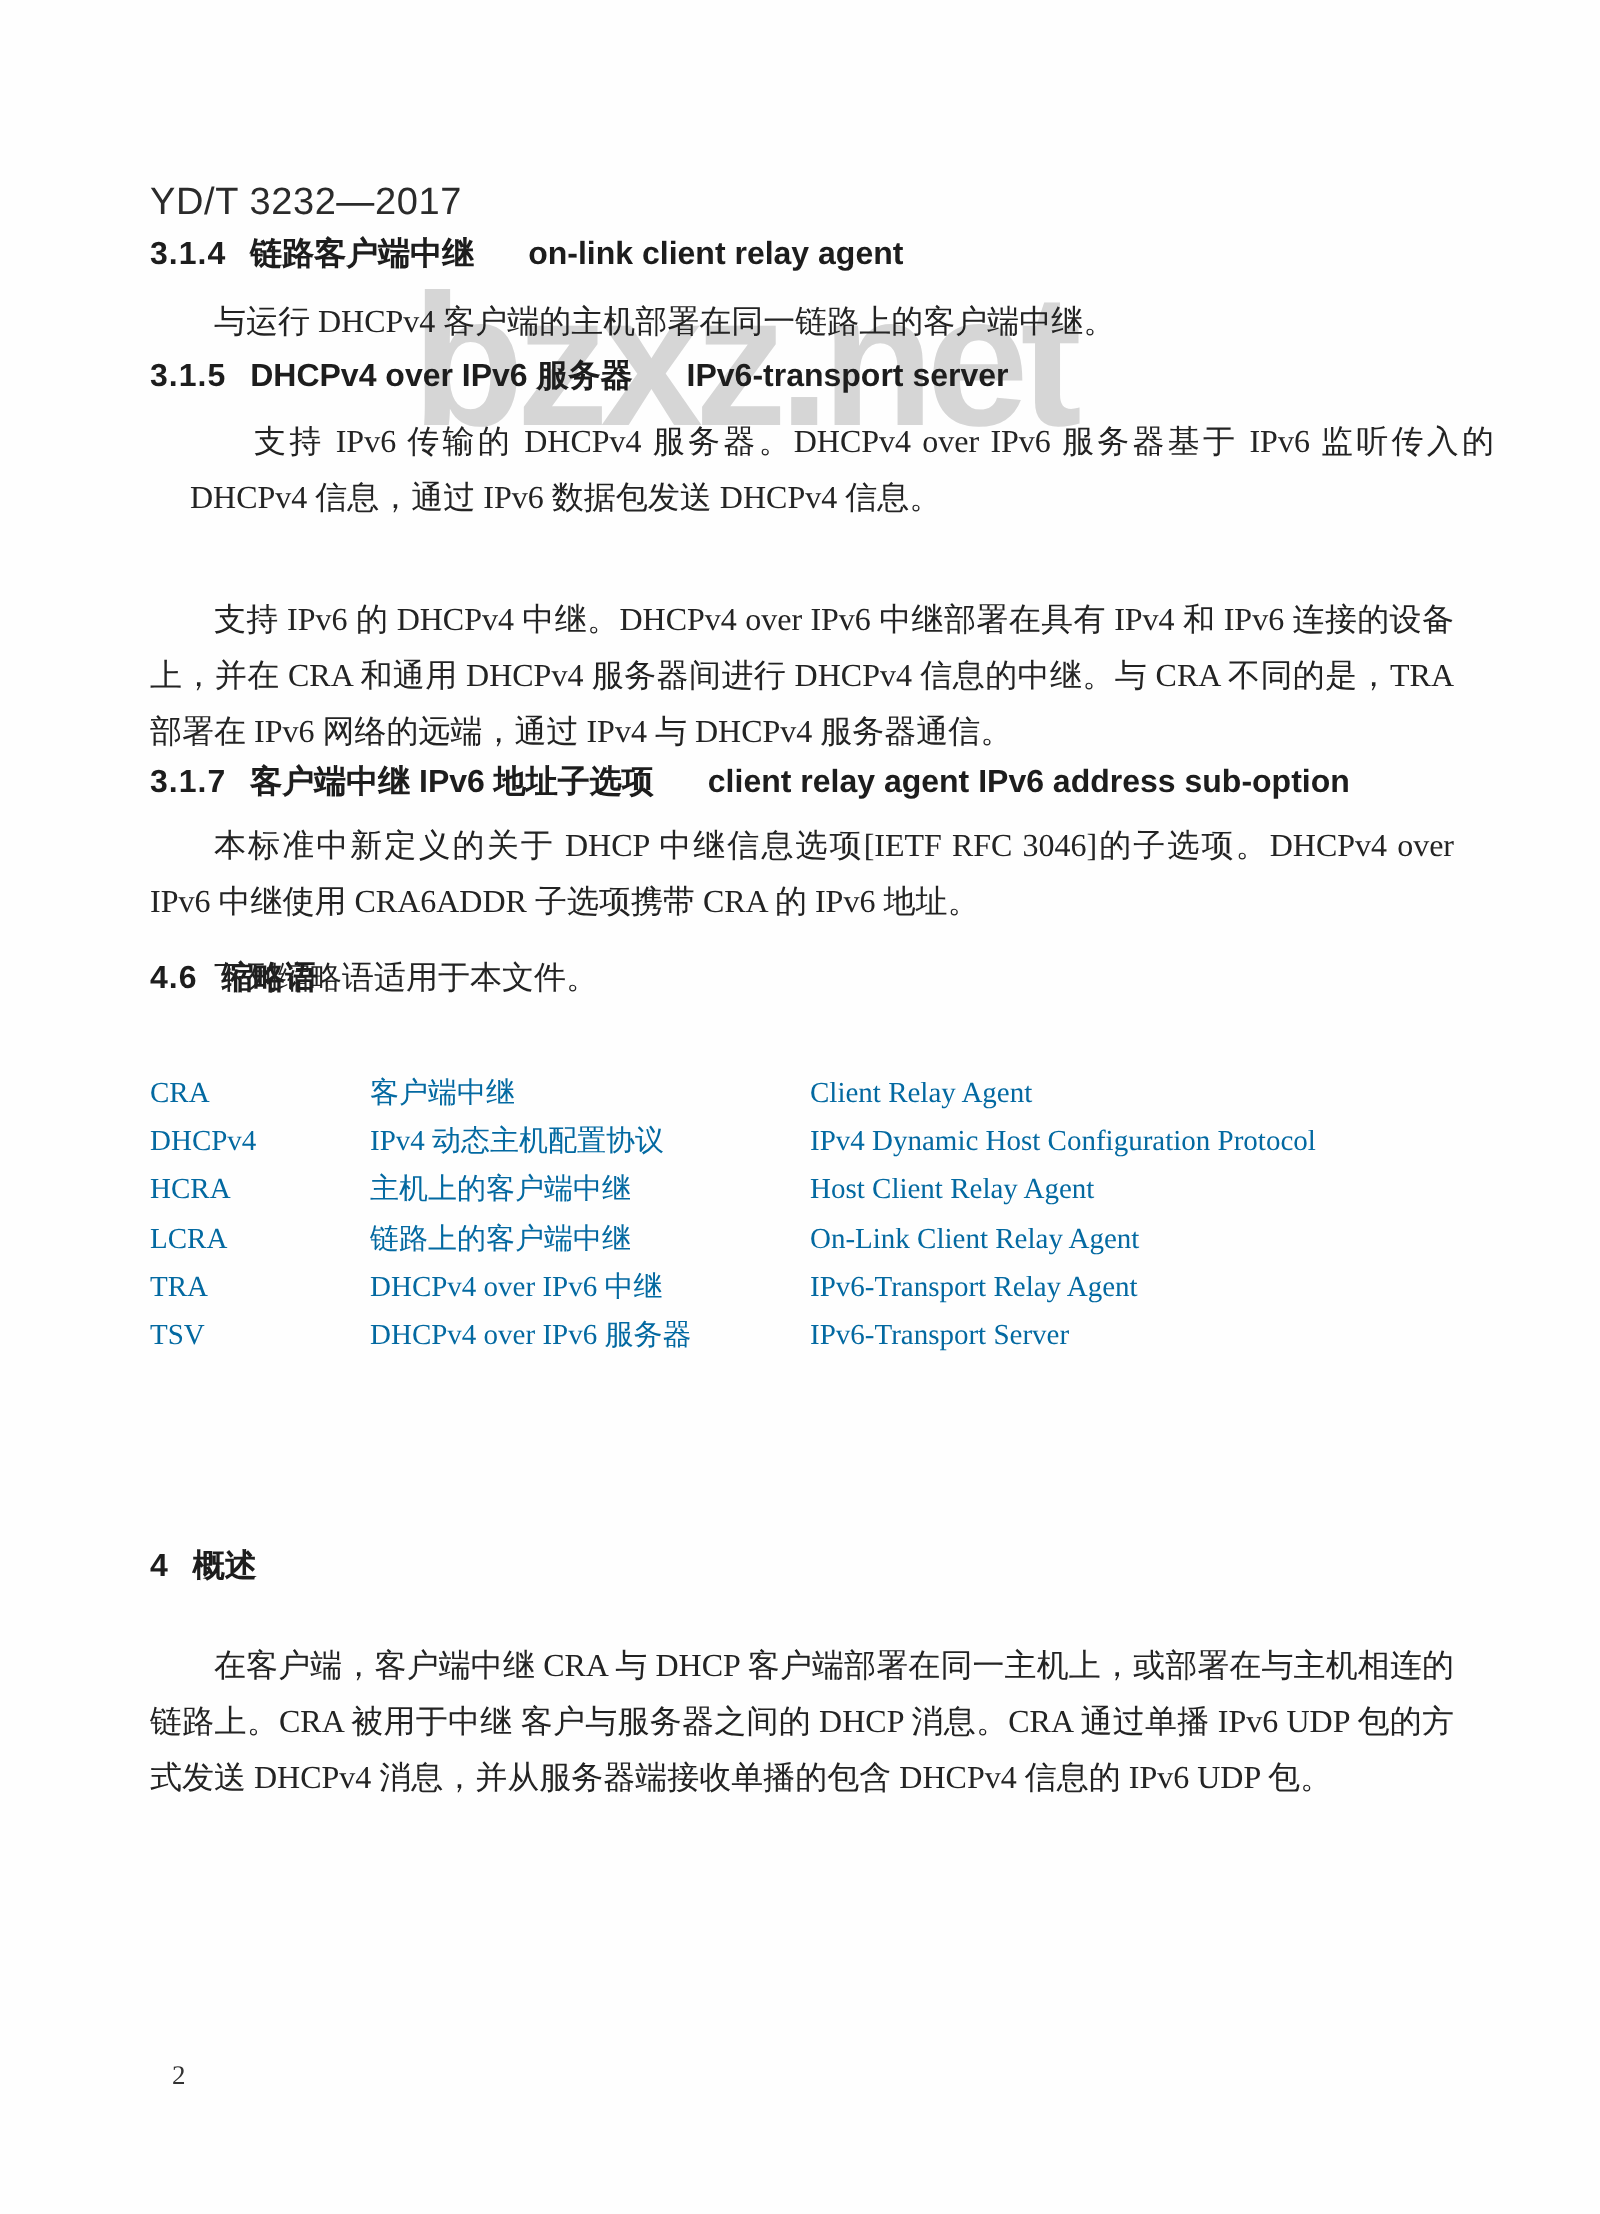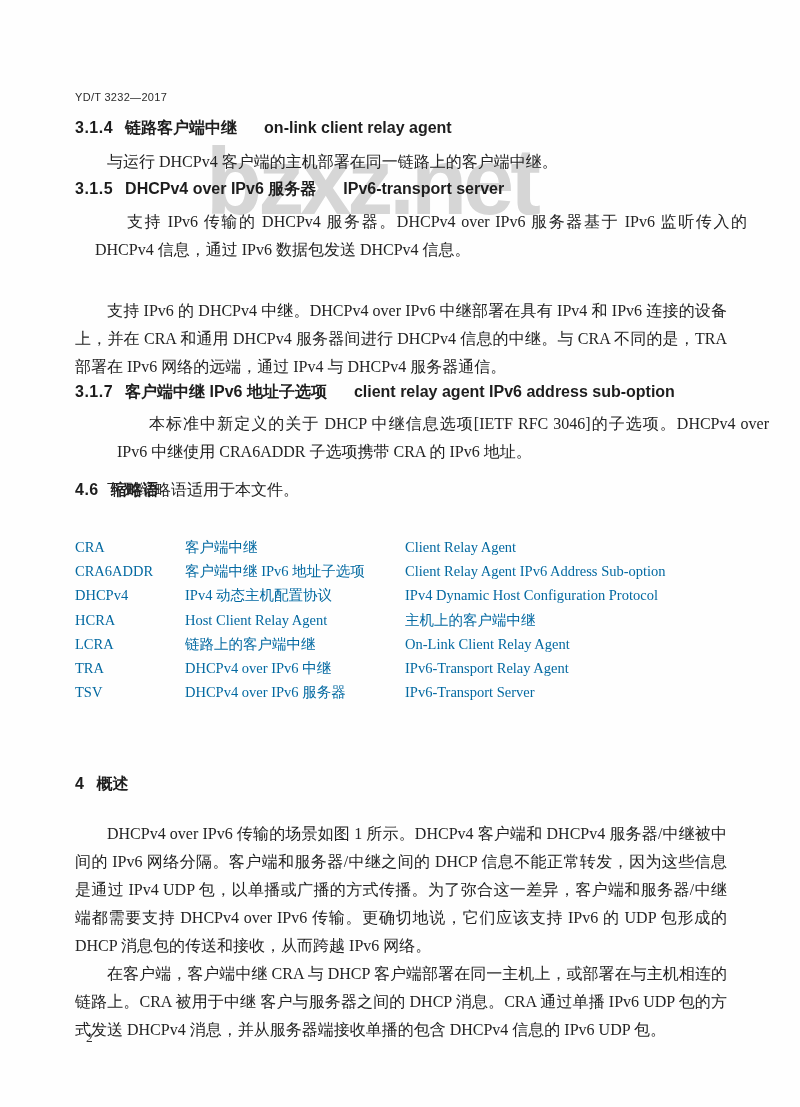--- a/index.html
+++ b/index.html
@@ -7,21 +7,21 @@
     position:relative;
     width:800px;height:1107px;
     background:#fefefe;
     overflow:hidden;
     color:#262626;
     margin:0 auto;
   }
   .abs{position:absolute;left:75px;width:652px;z-index:2;}
   .doc-header{
     font-family:"Liberation Sans","DejaVu Sans",sans-serif;
-    font-size:11px;color:#2b2b2b;letter-spacing:.3px;
+    font-size:19px;color:#2b2b2b;letter-spacing:.3px;
   }
   .h{
     font-family:"Liberation Sans","DejaVu Sans",sans-serif;
     font-weight:700;font-size:16px;color:#1d1d1d;margin:0;line-height:16px;
   }
   .h .num{margin-right:12px;letter-spacing:.5px;}
   .h .en{margin-left:27px;}
   .body-p{
     font-family:"Liberation Serif","DejaVu Serif",serif;
     font-size:16px;line-height:28px;color:#232323;
@@ -68,47 +68,42 @@
   <h2 class="abs h" style="top:181px;">
     <span class="num">3.1.5</span><span class="zh">DHCPv4 over IPv6 服务器</span><span class="en">IPv6-transport server</span>
   </h2>
   <div class="abs body-p ind" style="top:208px;margin-left:20px;">支持 IPv6 传输的 DHCPv4 服务器。DHCPv4 over IPv6 服务器基于 IPv6 监听传入的 DHCPv4 信息，通过 IPv6 数据包发送 DHCPv4 信息。</div>
 
   <div class="abs body-p ind" style="top:297px;">支持 IPv6 的 DHCPv4 中继。DHCPv4 over IPv6 中继部署在具有 IPv4 和 IPv6 连接的设备上，并在 CRA 和通用 DHCPv4 服务器间进行 DHCPv4 信息的中继。与 CRA 不同的是，TRA 部署在 IPv6 网络的远端，通过 IPv4 与 DHCPv4 服务器通信。</div>
 
   <h2 class="abs h" style="top:384px;">
     <span class="num">3.1.7</span><span class="zh">客户端中继 IPv6 地址子选项</span><span class="en">client relay agent IPv6 address sub-option</span>
   </h2>
-  <div class="abs body-p ind" style="top:410px;margin-left:42px;">本标准中新定义的关于 DHCP 中继信息选项[IETF RFC 3046]的子选项。DHCPv4 over IPv6 中继使用 CRA6ADDR 子选项携带 CRA 的 IPv6 地址。</div>
+  <div class="abs body-p ind" style="top:410px;">本标准中新定义的关于 DHCP 中继信息选项[IETF RFC 3046]的子选项。DHCPv4 over IPv6 中继使用 CRA6ADDR 子选项携带 CRA 的 IPv6 地址。</div>
 
   <h2 class="abs h" style="top:482px;">
     <span class="num">4.6</span><span class="zh">缩略语</span>
   </h2>
   <div class="abs body-p ind" style="top:476px;font-family:Liberation Serif, serif;">下列缩略语适用于本文件。</div>
 
   <div class="abs abbr" style="top:535px;">
     <div class="abbr-row">
       <span>CRA</span>
       <span>客户端中继</span>
       <span>Client Relay Agent</span>
     </div>
     <div class="abbr-row">
-      <span>CRA6ADDR</span>
-      <span>客户端中继 IPv6 地址子选项</span>
-      <span>Client Relay Agent IPv6 Address Sub-option</span>
-    </div>
-    <div class="abbr-row">
       <span>DHCPv4</span>
       <span>IPv4 动态主机配置协议</span>
       <span>IPv4 Dynamic Host Configuration Protocol</span>
     </div>
     <div class="abbr-row">
       <span>HCRA</span>
+      <span>主机上的客户端中继</span>
       <span>Host Client Relay Agent</span>
-      <span>主机上的客户端中继</span>
     </div>
     <div class="abbr-row">
       <span>LCRA</span>
       <span>链路上的客户端中继</span>
       <span>On-Link Client Relay Agent</span>
     </div>
     <div class="abbr-row">
       <span>TRA</span>
       <span>DHCPv4 over IPv6 中继</span>
       <span>IPv6-Transport Relay Agent</span>
@@ -117,19 +112,18 @@
       <span>TSV</span>
       <span>DHCPv4 over IPv6 服务器</span>
       <span>IPv6-Transport Server</span>
     </div>
   </div>
 
   <h2 class="abs h" style="top:776px;">
     <span class="num">4</span><span class="zh">概述</span>
   </h2>
   <div class="abs body-p" style="top:820px;">
-    <p>DHCPv4 over IPv6 传输的场景如图 1 所示。DHCPv4 客户端和 DHCPv4 服务器/中继被中间的 IPv6 网络分隔。客户端和服务器/中继之间的 DHCP 信息不能正常转发，因为这些信息是通过 IPv4 UDP 包，以单播或广播的方式传播。为了弥合这一差异，客户端和服务器/中继端都需要支持 DHCPv4 over IPv6 传输。更确切地说，它们应该支持 IPv6 的 UDP 包形成的 DHCP 消息包的传送和接收，从而跨越 IPv6 网络。</p>
     <p>在客户端，客户端中继 CRA 与 DHCP 客户端部署在同一主机上，或部署在与主机相连的链路上。CRA 被用于中继 客户与服务器之间的 DHCP 消息。CRA 通过单播 IPv6 UDP 包的方式发送 DHCPv4 消息，并从服务器端接收单播的包含 DHCPv4 信息的 IPv6 UDP 包。</p>
   </div>
 
   <div class="page-number">2</div>
 
 </div>
 
 </body></html>

